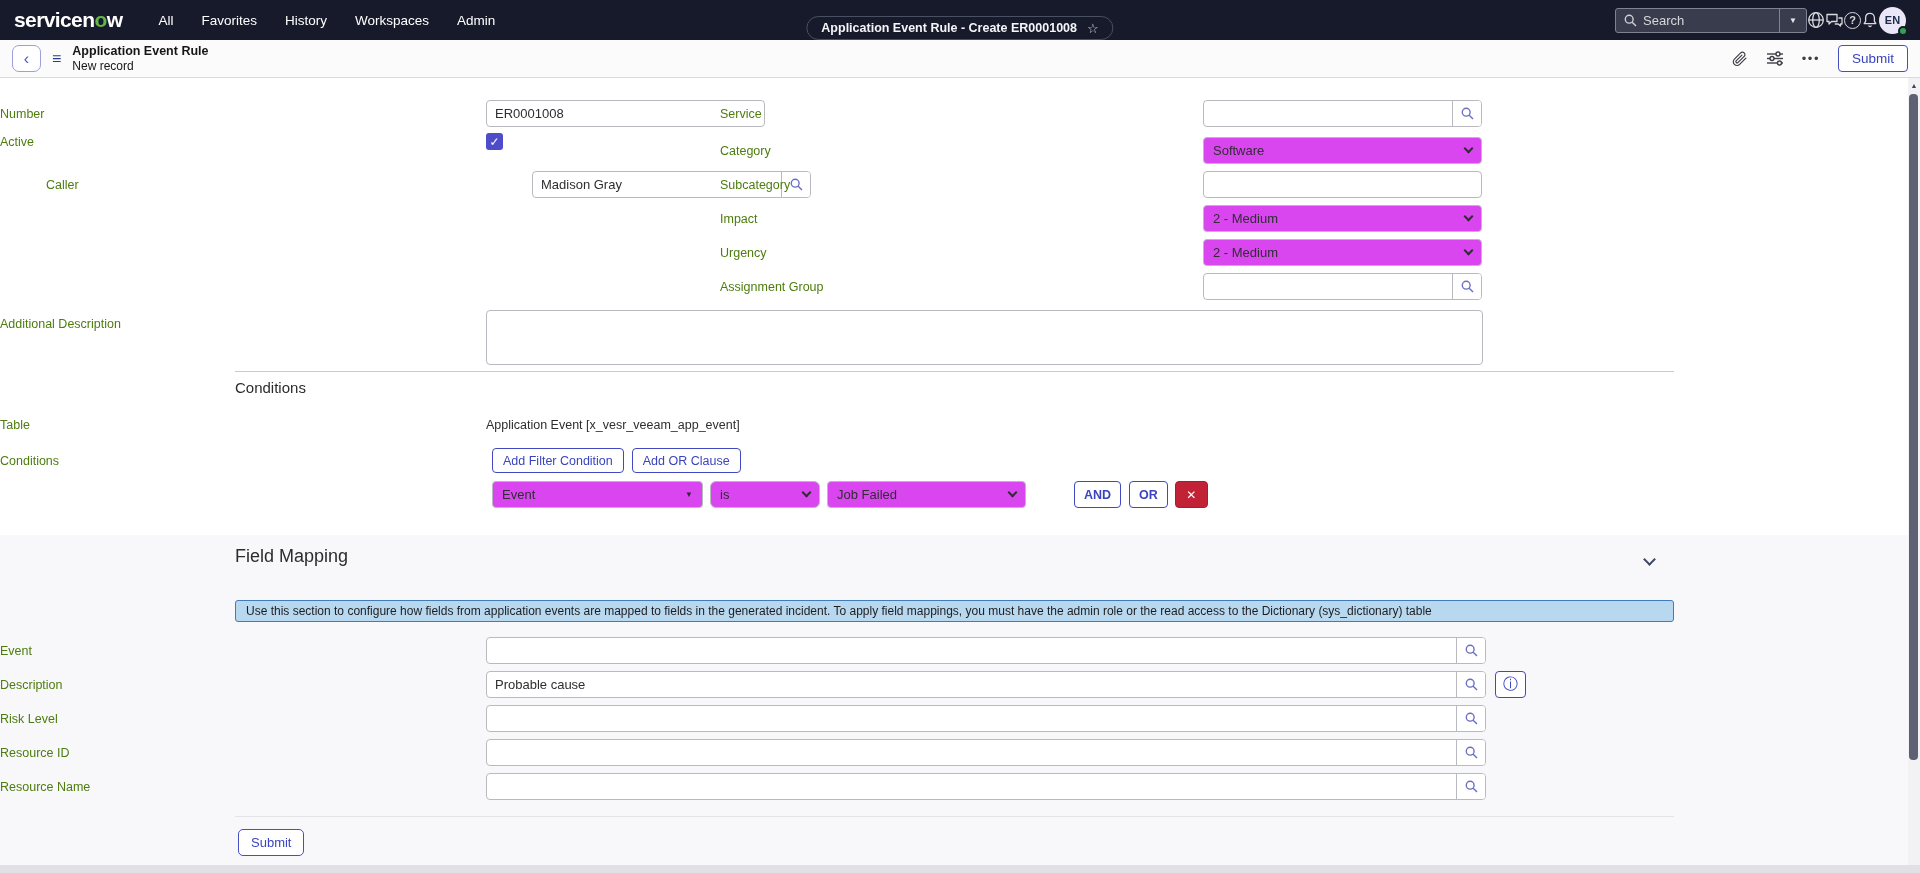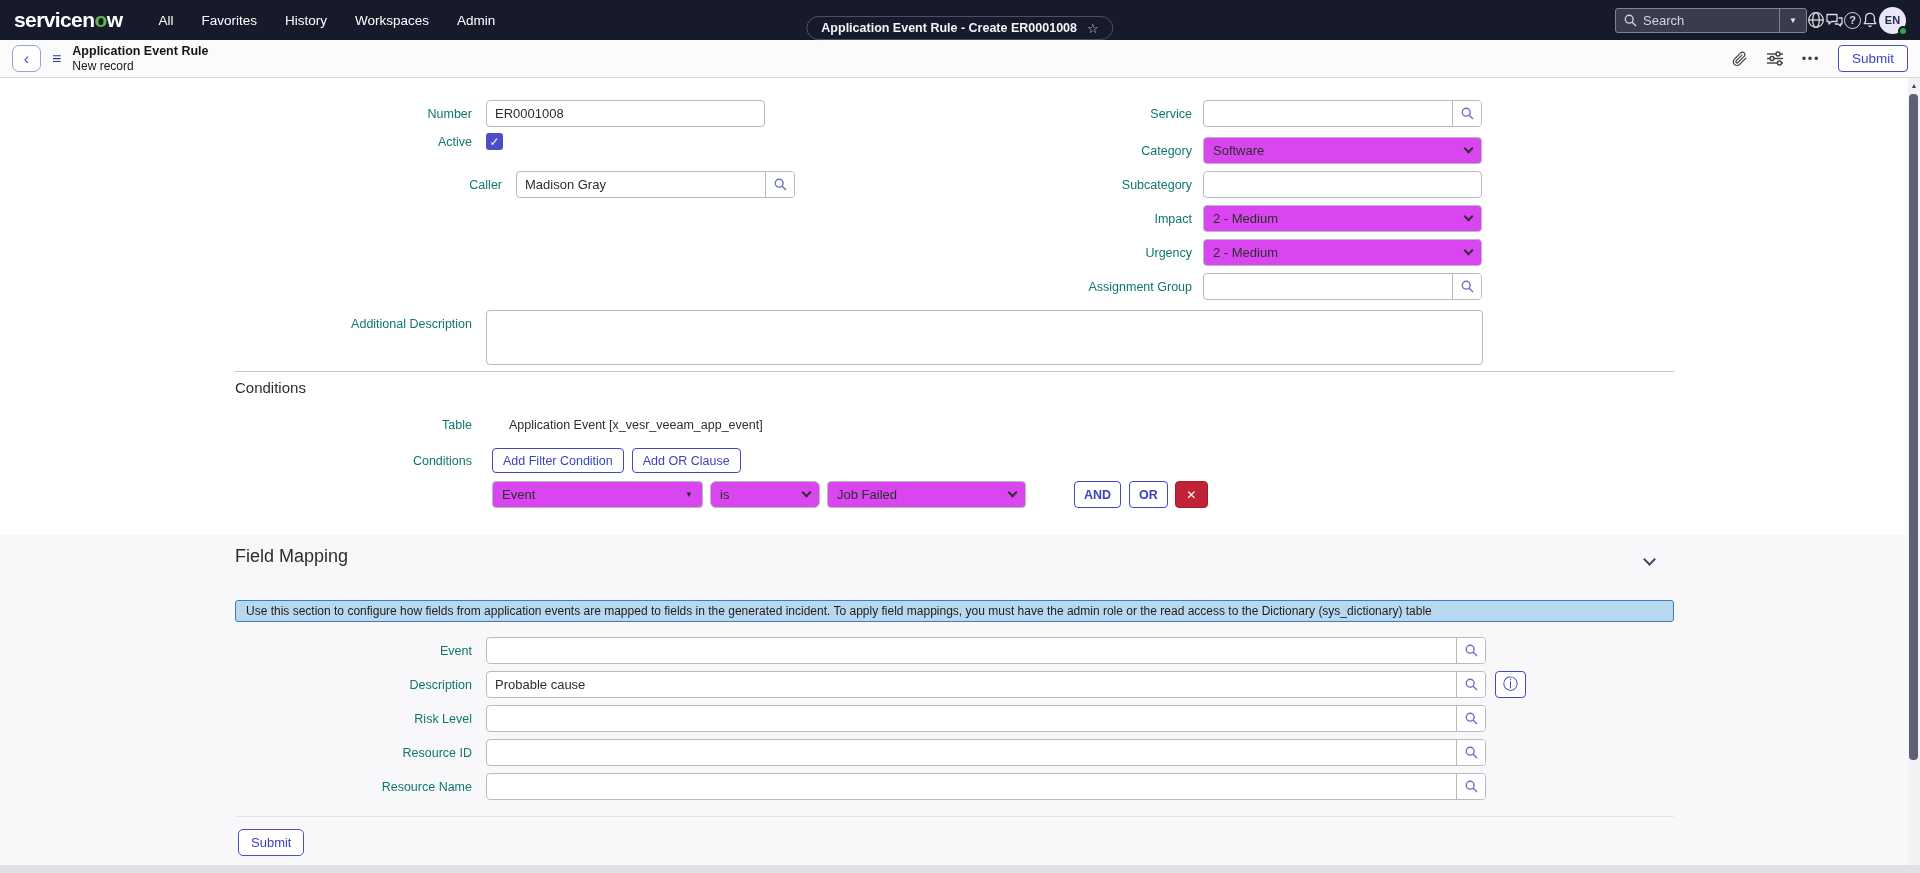--- a/index.html
+++ b/index.html
@@ -44,21 +44,21 @@
   .sub-sub { font-size:12px; color:#161616; }
   .sub-right { margin-left:auto; display:flex; align-items:center; gap:18px; }
   .hdr-icon { color:#3f3f46; display:flex; cursor:pointer; }
   .dots { font-size:13px; color:#3f3f46; letter-spacing:1.5px; cursor:pointer; }
   .submit-btn { height:27px; padding:0 13px; border:1px solid #454fc0; border-radius:4px; background:#fff;
                 color:#3a44bd; font-size:13.5px; display:flex; align-items:center; cursor:pointer; }
   
   .main { position:relative; height:787px; background:#fff; }
   .fm-bg { position:absolute; left:0; top:457px; width:1908px; height:330px; background:#f8f8fa; }
   .frow { position:absolute; display:flex; align-items:center; }
-  .lbl { width:472px; text-align:right; font-size:12.5px; color:#0f766e; flex:none; }
+  .lbl { width:472px; font-size:12.5px; color:#4d7c0f; flex:none; }
   .ml14 { margin-left:14px; } .ml11 { margin-left:11px; }
   .w279 { width:279px; } .w1000 { width:1000px; }
   .ref { display:flex; align-items:stretch; height:27px; border:1px solid #b9b9c0; border-radius:4px;
          background:#fff; overflow:hidden; }
   .ref input { flex:1; min-width:0; border:none; outline:none; font-size:13px; padding:0 8px;
                font-family:inherit; color:#2e2e31; background:transparent; }
   .lookup { width:29px; flex:none; border-left:1px solid #b9b9c0; display:flex; align-items:center;
             justify-content:center; background:#fff; color:#6a6fc4; cursor:pointer; }
   .txt { height:27px; border:1px solid #b9b9c0; border-radius:4px; font-size:13px; padding:0 8px;
          font-family:inherit; color:#2e2e31; outline:none; }
@@ -187,21 +187,21 @@
   <div class="frow" style="left:0; top:22px;">
     <span class="lbl">Number</span>
     <input class="txt w279 ml14" value="ER0001008" style="">
   </div>
   <div class="frow" style="left:0; top:55px;">
     <span class="lbl">Active</span>
     <span class="checkbox">
         <span>✓</span>
       </span>
   </div>
-  <div class="frow" style="left:0; top:93px;padding-left:30px;">
+  <div class="frow" style="left:16px; top:93px;padding-left:30px;">
     <span class="lbl">Caller</span>
     <div class="ref w279 ml14">
       <input value="Madison Gray" style="">
       <span class="lookup">
           <svg width="13" height="13" viewBox="0 0 13 13">
             <circle cx="5.2" cy="5.2" r="3.9" fill="none" stroke="currentColor" stroke-width="1.4"></circle>
             <line x1="8.2" y1="8.2" x2="12" y2="12" stroke="currentColor" stroke-width="1.4"></line>
           </svg>
         </span>
     </div>
@@ -258,21 +258,21 @@
   </div>
 
   <div class="frow" style="left:0; top:232px; align-items:flex-start;">
     <span class="lbl" style="padding-top:7px;">Additional Description</span>
     <textarea class="ta" style=""></textarea>
   </div>
 
   <div class="divider" style="top:293px;"></div>
   <h2 class="sec-h" style="top:301px; font-weight:normal;">Conditions</h2>
 
-  <div class="frow" style="left:0; top:340px;gap:23px;">
+  <div class="frow" style="left:0; top:340px;">
     <span class="lbl">Table</span>
     <span class="tbl-val ml14">Application Event [x_vesr_veeam_app_event]</span>
   </div>
 
   <div class="frow" style="left:0; top:370px;">
     <span class="lbl">Conditions</span>
     <button class="btn-blue" style="margin-left:20px;">Add Filter Condition</button>
     <button class="btn-blue" style="margin-left:8px;">Add OR Clause</button>
   </div>
 

